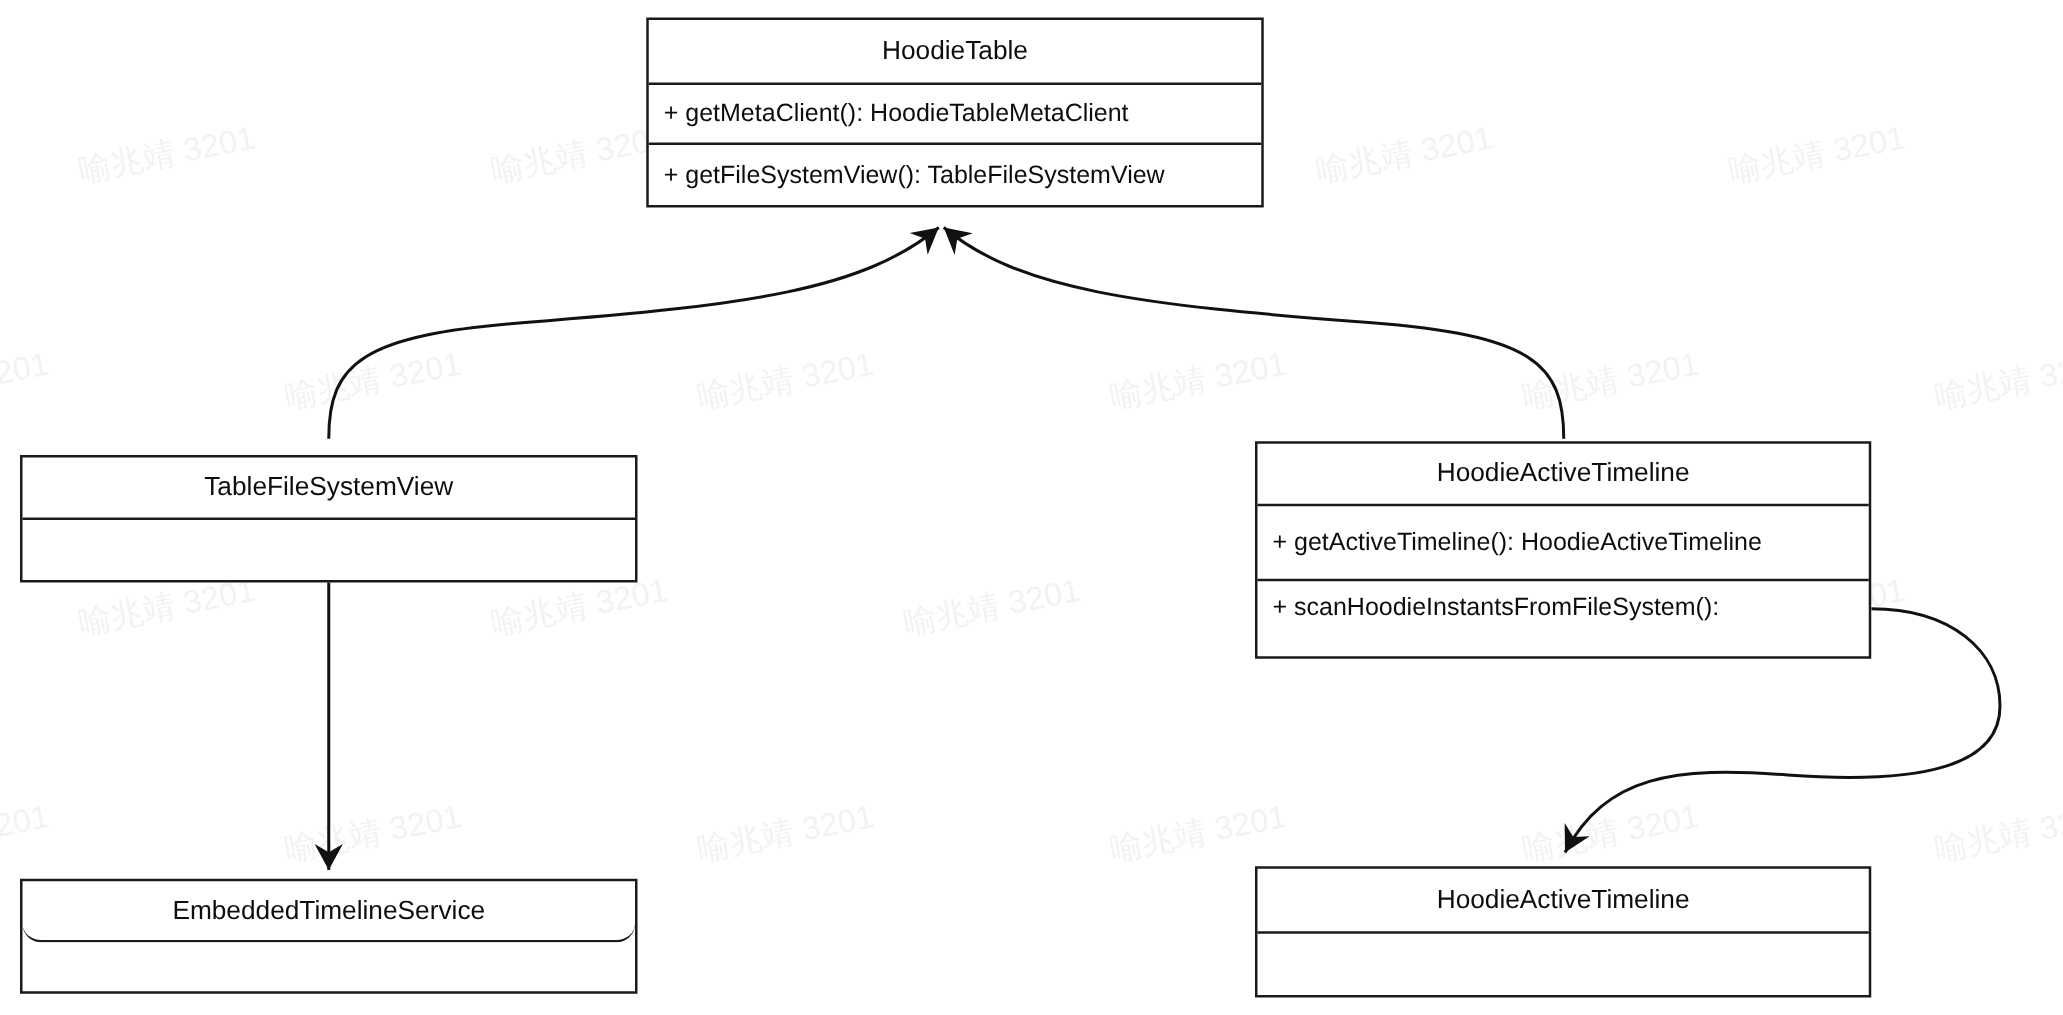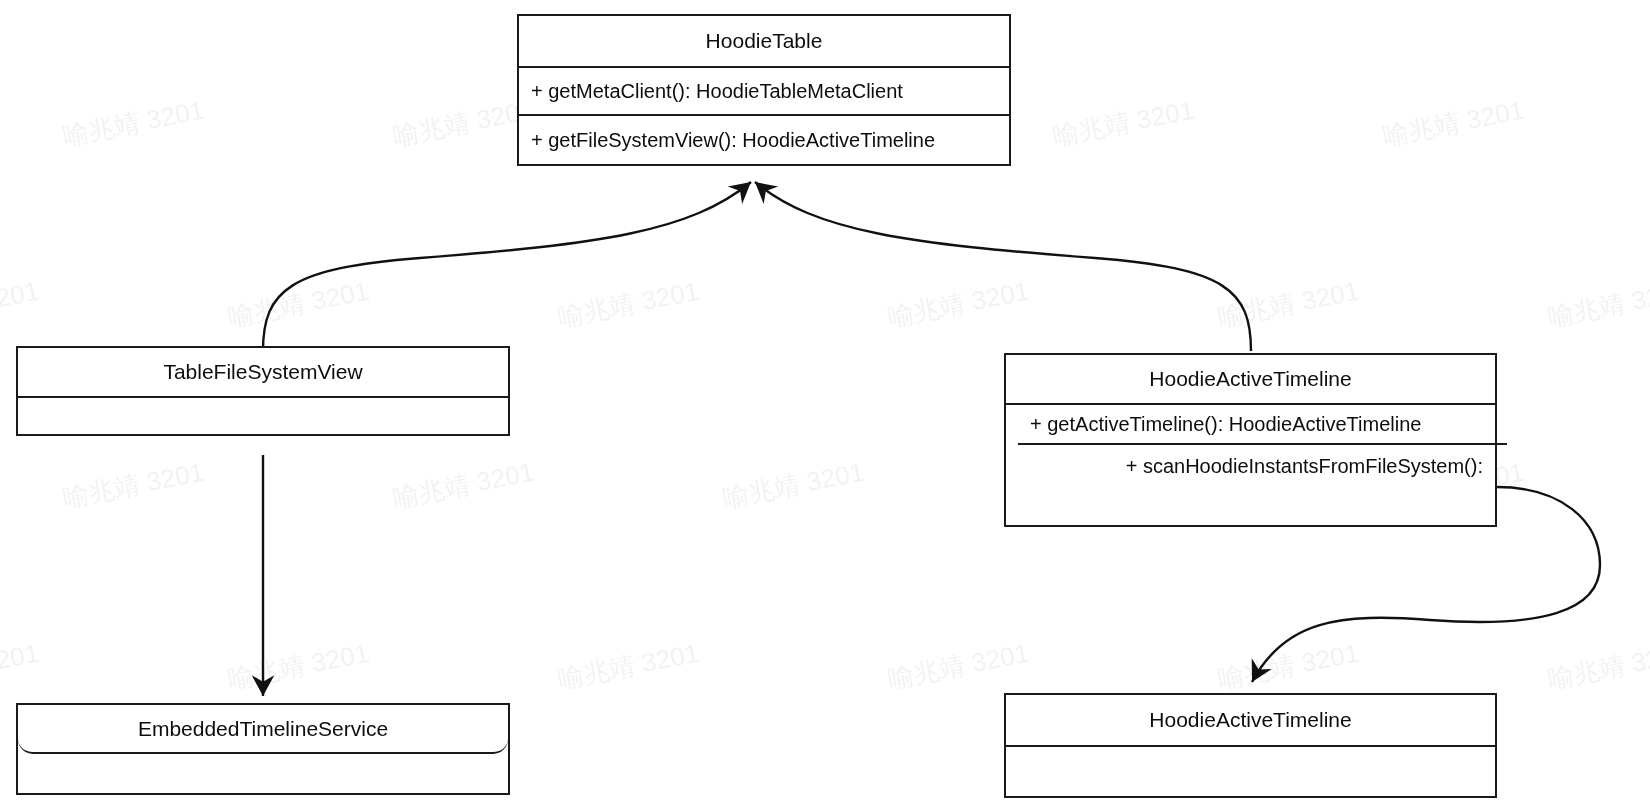--- a/index.html
+++ b/index.html
@@ -75,21 +75,20 @@
     align-items: center;
     background: transparent;
   }
   .uml-compartment.divided {
     border-bottom: 2px solid #1a1a1a;
   }
   .uml-compartment.multiline {
     display: block;
     padding-top: 9px;
     line-height: 1.28;
-    text-align: right;
   }
   .uml-compartment.empty {
     color: transparent;
   }
 </style>
 </head>
 <body>
 
 <div id="canvas">
 
@@ -134,31 +133,31 @@
 
     <path d="M 263 455 L 263 696" fill="none" stroke="#111111" stroke-width="2.4" marker-end="url(#arrow-filled)"></path>
 
     <path d="M 1497 487 C 1560 487 1600 520 1600 565 C 1600 612 1540 628 1430 620
              C 1340 613 1285 620 1252 682" fill="none" stroke="#111111" stroke-width="2.4" marker-end="url(#arrow-filled)"></path>
   </svg>
 
   <div class="uml-class" style="left:517px; top:14px; width:494px; height:152px;">
     <div class="uml-title" style="height:52px;">HoodieTable</div>
     <div class="uml-compartment divided" style="height:48px;">+ getMetaClient(): HoodieTableMetaClient</div>
-    <div class="uml-compartment" style="height:48px;">+ getFileSystemView(): HoodieActiveTimeline</div>
+    <div class="uml-compartment" style="height:48px;">+ getFileSystemView(): TableFileSystemView</div>
   </div>
 
-  <div class="uml-class" style="left:16px; top:346px; width:494px; height:90px;">
+  <div class="uml-class" style="left:16px; top:364px; width:494px; height:102px;">
     <div class="uml-title" style="height:50px;">TableFileSystemView</div>
     <div class="uml-compartment empty" style="height:48px;"></div>
   </div>
 
   <div class="uml-class" style="left:1004px; top:353px; width:493px; height:174px;">
     <div class="uml-title" style="height:50px;">HoodieActiveTimeline</div>
-    <div class="uml-compartment divided" style="height:40px;margin-left:12px;">+ getActiveTimeline(): HoodieActiveTimeline</div>
+    <div class="uml-compartment divided" style="height:60px;">+ getActiveTimeline(): HoodieActiveTimeline</div>
     <div class="uml-compartment multiline" style="height:74px;">
       <div>+ scanHoodieInstantsFromFileSystem():</div>
     </div>
   </div>
 
   <div class="uml-class" style="left:16px; top:703px; width:494px; height:92px;">
     <div class="uml-title" style="height:49px;border-radius:15px;">EmbeddedTimelineService</div>
     <div class="uml-compartment empty" style="height:39px;"></div>
   </div>
 

